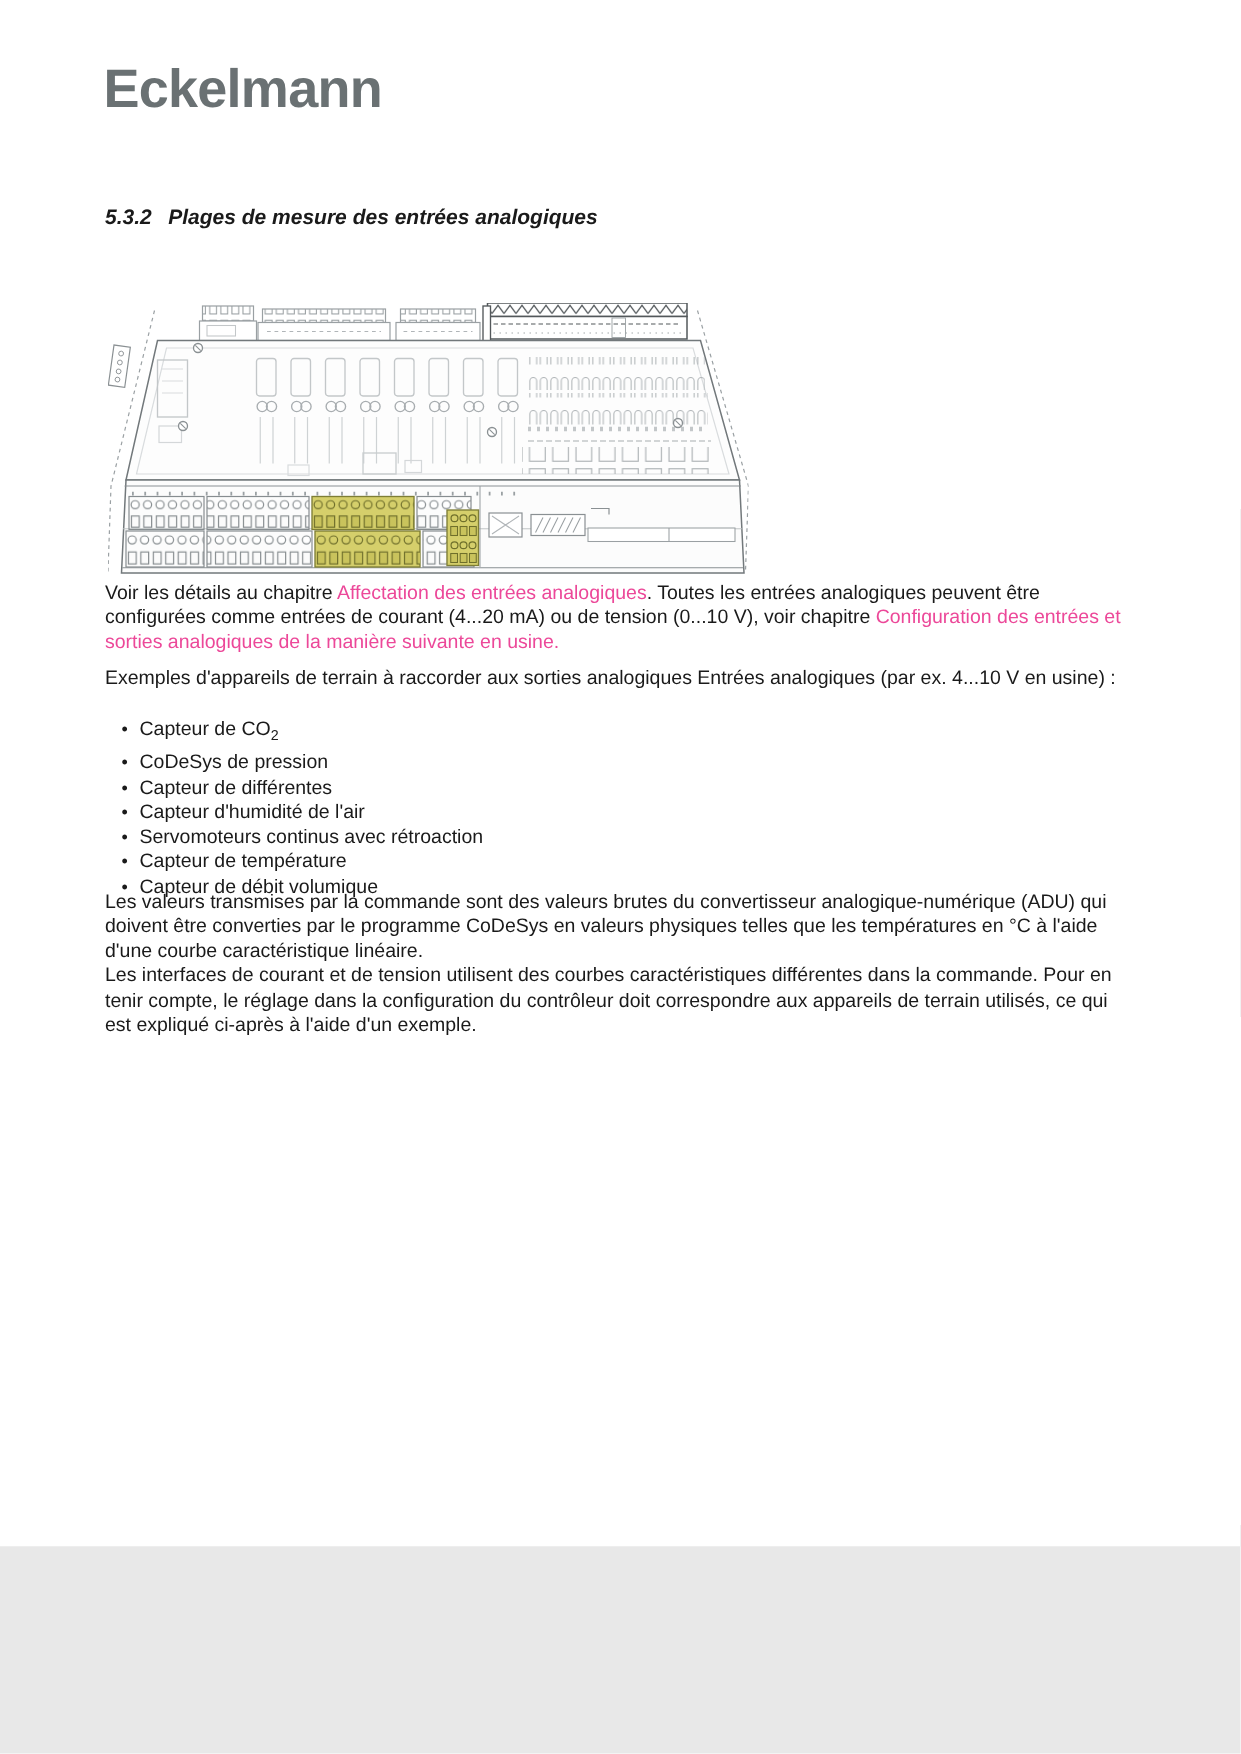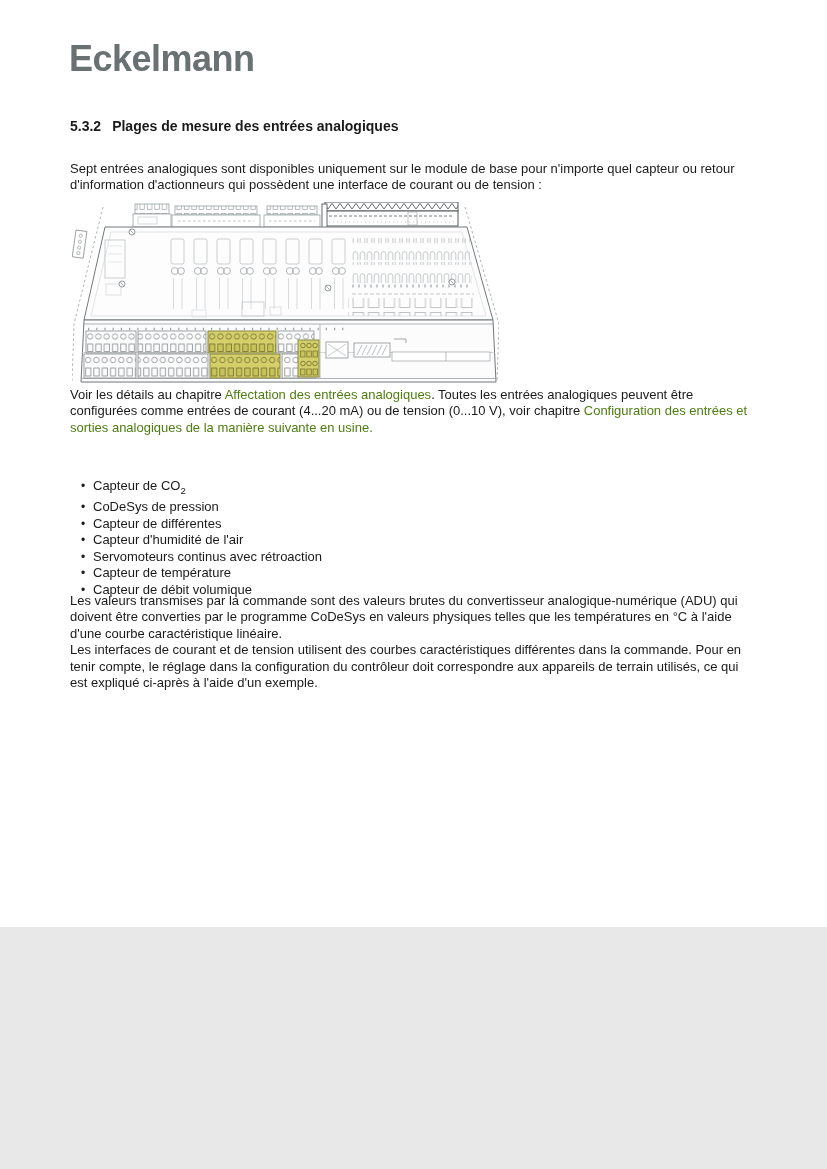--- a/index.html
+++ b/index.html
@@ -1,44 +1,44 @@
 <!DOCTYPE html>
 <html lang="fr"><head>
 <meta charset="utf-8">
 <style>
   html,body{margin:0;padding:0;background:#e8e8e8;}
   .page{
     position:relative;
-    width:827px;height:927px;
+    width:827px;height:1031px;
     background:#ffffff;
     font-family:"Liberation Sans","DejaVu Sans",sans-serif;
     color:#1a1a1a;
     overflow:hidden;
     margin:0 auto;
   }
   .logo{
     position:absolute;left:69px;top:38px;
     font-size:36px;font-weight:bold;letter-spacing:-0.5px;
     color:#6a7173;
   }
   .heading{
-    position:absolute;left:70px;top:117px;width:687px;
-    font-size:14px;font-weight:bold;line-height:18px;
+    position:absolute;left:70px;top:135px;width:687px;
+    font-size:14px;font-weight:bold;line-height:18px;font-style:italic;
   }
   .heading .num{margin-right:11px;}
   .para{
     position:absolute;left:70px;width:688px;
     font-size:13px;line-height:16.4px;margin:0;
   }
   .p1{top:161px;}
   .p2{top:387px;}
   .p3{top:444px;}
   .body-block{top:593px;}
   .body-block p{margin:0;}
-  a.doclink{color:#4d7c0f;text-decoration:none;cursor:pointer;}
+  a.doclink{color:#ec4899;text-decoration:none;cursor:pointer;}
   .list{position:absolute;left:70px;top:478px;width:688px;font-size:13px;}
   .li{display:flex;line-height:16.5px;}
   .li .dot{width:12px;margin-left:11px;flex:0 0 auto;font-size:12px;}
   sub{font-size:9.5px;}
   .figure{
     position:absolute;left:72px;top:202px;width:427px;height:181px;
   }
   .footer{
     position:absolute;left:70px;top:1118px;width:688px;
     font-size:12.5px;display:flex;gap:18px;
@@ -51,21 +51,20 @@
 <body>
 
 <div class="page">
 
   <div class="logo">Eckelmann</div>
 
   <div class="heading">
     <span class="num">5.3.2</span><span>Plages de mesure des entrées analogiques</span>
   </div>
 
-  <p class="para p1">Sept entrées analogiques sont disponibles uniquement sur le module de base pour n'importe quel capteur ou retour d'information d'actionneurs qui possèdent une interface de courant ou de tension :</p>
 
   <div class="figure">
     <svg viewBox="0 0 427 181" width="427" height="181">
       <defs>
         <pattern id="tT" width="7.4" height="10" patternUnits="userSpaceOnUse">
           <rect x="1.2" y="1.5" width="4.6" height="5.8" fill="#ffffff" stroke="#9aa0a3" stroke-width="0.7"></rect>
         </pattern>
         <pattern id="tWa" x="14" y="129" width="8.3" height="23" patternUnits="userSpaceOnUse">
           <circle cx="4.1" cy="5.5" r="2.7" fill="#ffffff" stroke="#878d90" stroke-width="0.8"></circle>
           <rect x="1.6" y="13" width="5.2" height="7.5" fill="#fbfbfb" stroke="#878d90" stroke-width="0.8"></rect>
@@ -205,20 +204,21 @@
       <rect x="282" y="141" width="36" height="14" fill="#ffffff" stroke="#8a9093" stroke-width="0.8"></rect>
       <path d="M285,153 l5,-10 M290,153 l5,-10 M295,153 l5,-10 M300,153 l5,-10 M305,153 l5,-10 M310,153 l5,-10" stroke="#9aa0a3" stroke-width="0.7" fill="none"></path>
       <path d="M322,137 h12 v4" stroke="#8a9093" stroke-width="0.8" fill="none"></path>
       <rect x="320" y="150" width="98" height="9" fill="#ffffff" stroke="#9aa0a3" stroke-width="0.7"></rect>
       <line x1="374" y1="150" x2="374" y2="159" stroke="#9aa0a3" stroke-width="0.7"></line>
     </svg>
   </div>
 
   <p class="para p2"><span>Voir les détails au chapitre </span><a class="doclink">Affectation des entrées analogiques</a><span>. Toutes les entrées analogiques peuvent être configurées comme entrées de courant (4...20 mA) ou de tension (0...10 V), voir chapitre </span><a class="doclink">Configuration des entrées et sorties analogiques de la manière suivante en usine.</a></p>
 
+  <p class="para p3">Exemples d'appareils de terrain à raccorder aux sorties analogiques Entrées analogiques (par ex. 4...10 V en usine) :</p>
 
   <div class="list">
     <div class="li">
         <span class="dot">•</span>
         <span><span>Capteur de CO</span><sub>2</sub></span>
       </div>
     <div class="li">
         <span class="dot">•</span>
         <span>CoDeSys de pression</span>
       </div>

